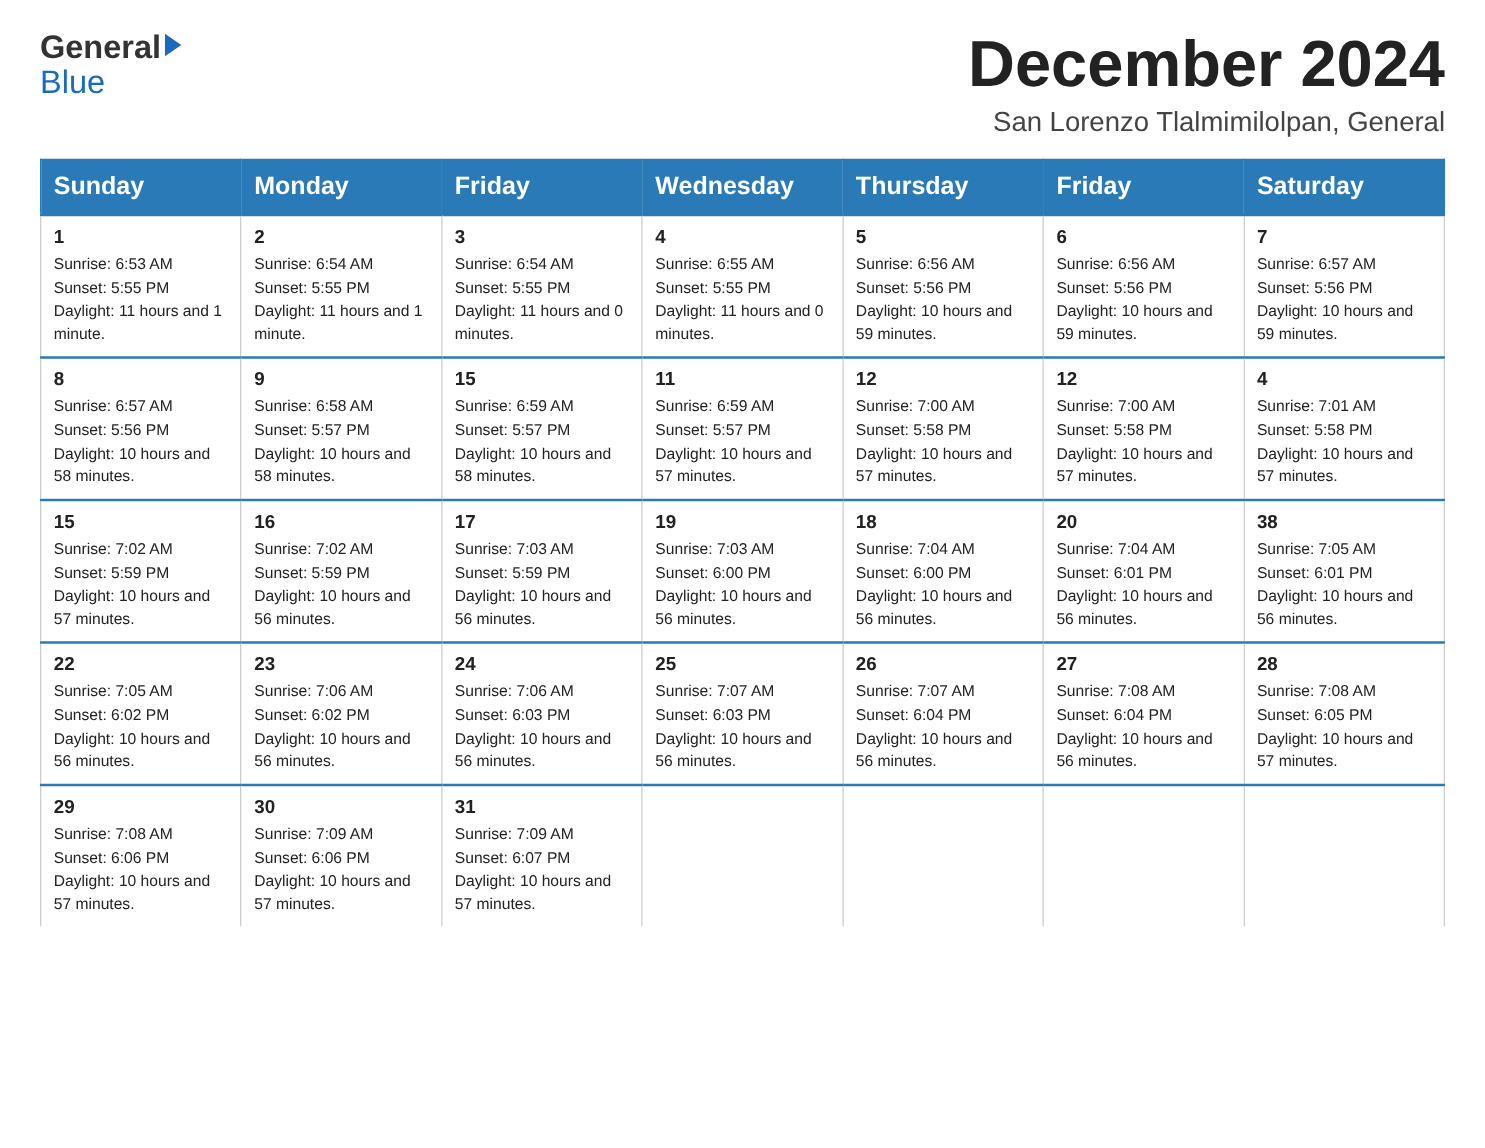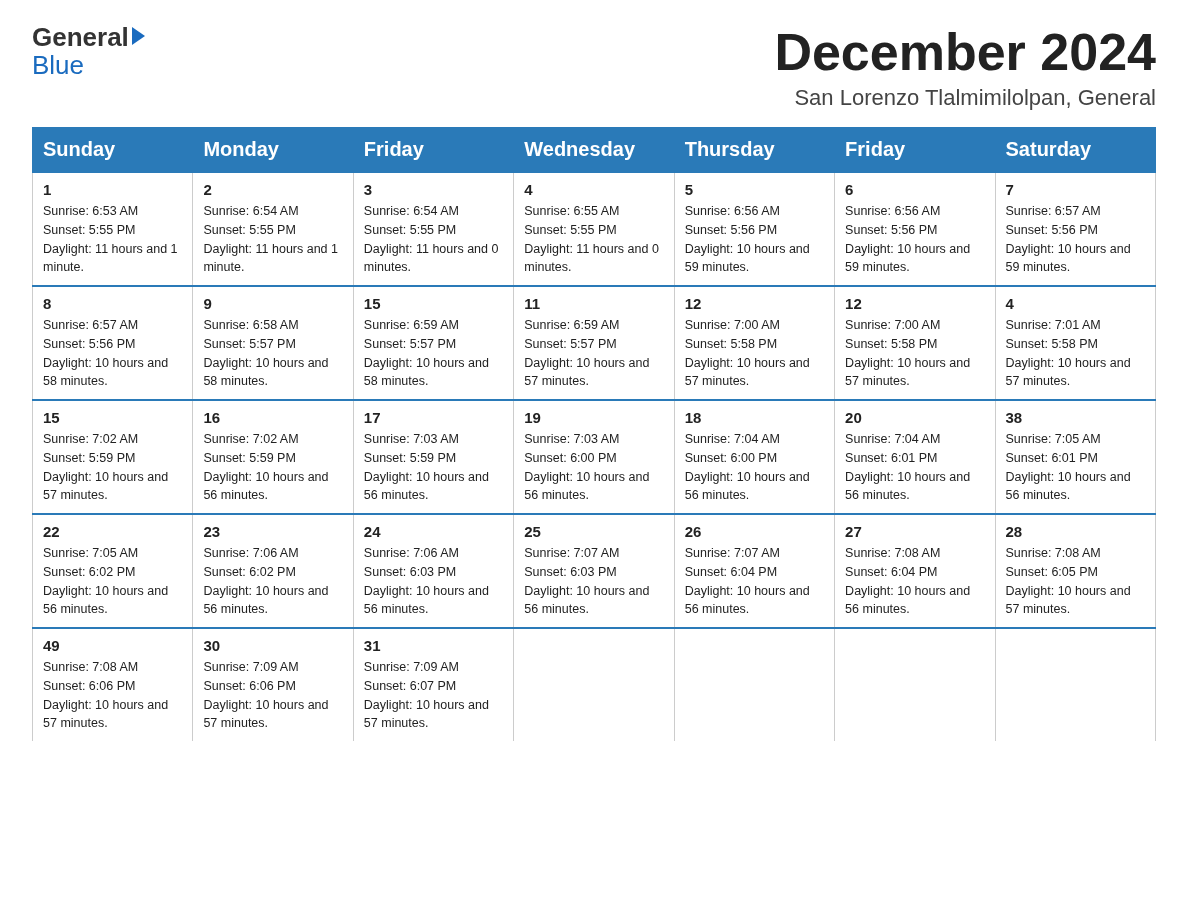--- a/index.html
+++ b/index.html
@@ -193,21 +193,21 @@
         <td><span class="day-num">25</span>
 <span class="day-info">Sunrise: 7:07 AM<br>Sunset: 6:03 PM<br>Daylight: 10 hours and 56 minutes.</span></td>
         <td><span class="day-num">26</span>
 <span class="day-info">Sunrise: 7:07 AM<br>Sunset: 6:04 PM<br>Daylight: 10 hours and 56 minutes.</span></td>
         <td><span class="day-num">27</span>
 <span class="day-info">Sunrise: 7:08 AM<br>Sunset: 6:04 PM<br>Daylight: 10 hours and 56 minutes.</span></td>
         <td><span class="day-num">28</span>
 <span class="day-info">Sunrise: 7:08 AM<br>Sunset: 6:05 PM<br>Daylight: 10 hours and 57 minutes.</span></td>
       </tr>
       <tr>
-        <td><span class="day-num">49</span>
+        <td><span class="day-num">29</span>
 <span class="day-info">Sunrise: 7:08 AM<br>Sunset: 6:06 PM<br>Daylight: 10 hours and 57 minutes.</span></td>
         <td><span class="day-num">30</span>
 <span class="day-info">Sunrise: 7:09 AM<br>Sunset: 6:06 PM<br>Daylight: 10 hours and 57 minutes.</span></td>
         <td><span class="day-num">31</span>
 <span class="day-info">Sunrise: 7:09 AM<br>Sunset: 6:07 PM<br>Daylight: 10 hours and 57 minutes.</span></td>
         <td class="empty-cell"></td>
         <td class="empty-cell"></td>
         <td class="empty-cell"></td>
         <td class="empty-cell"></td>
       </tr>

